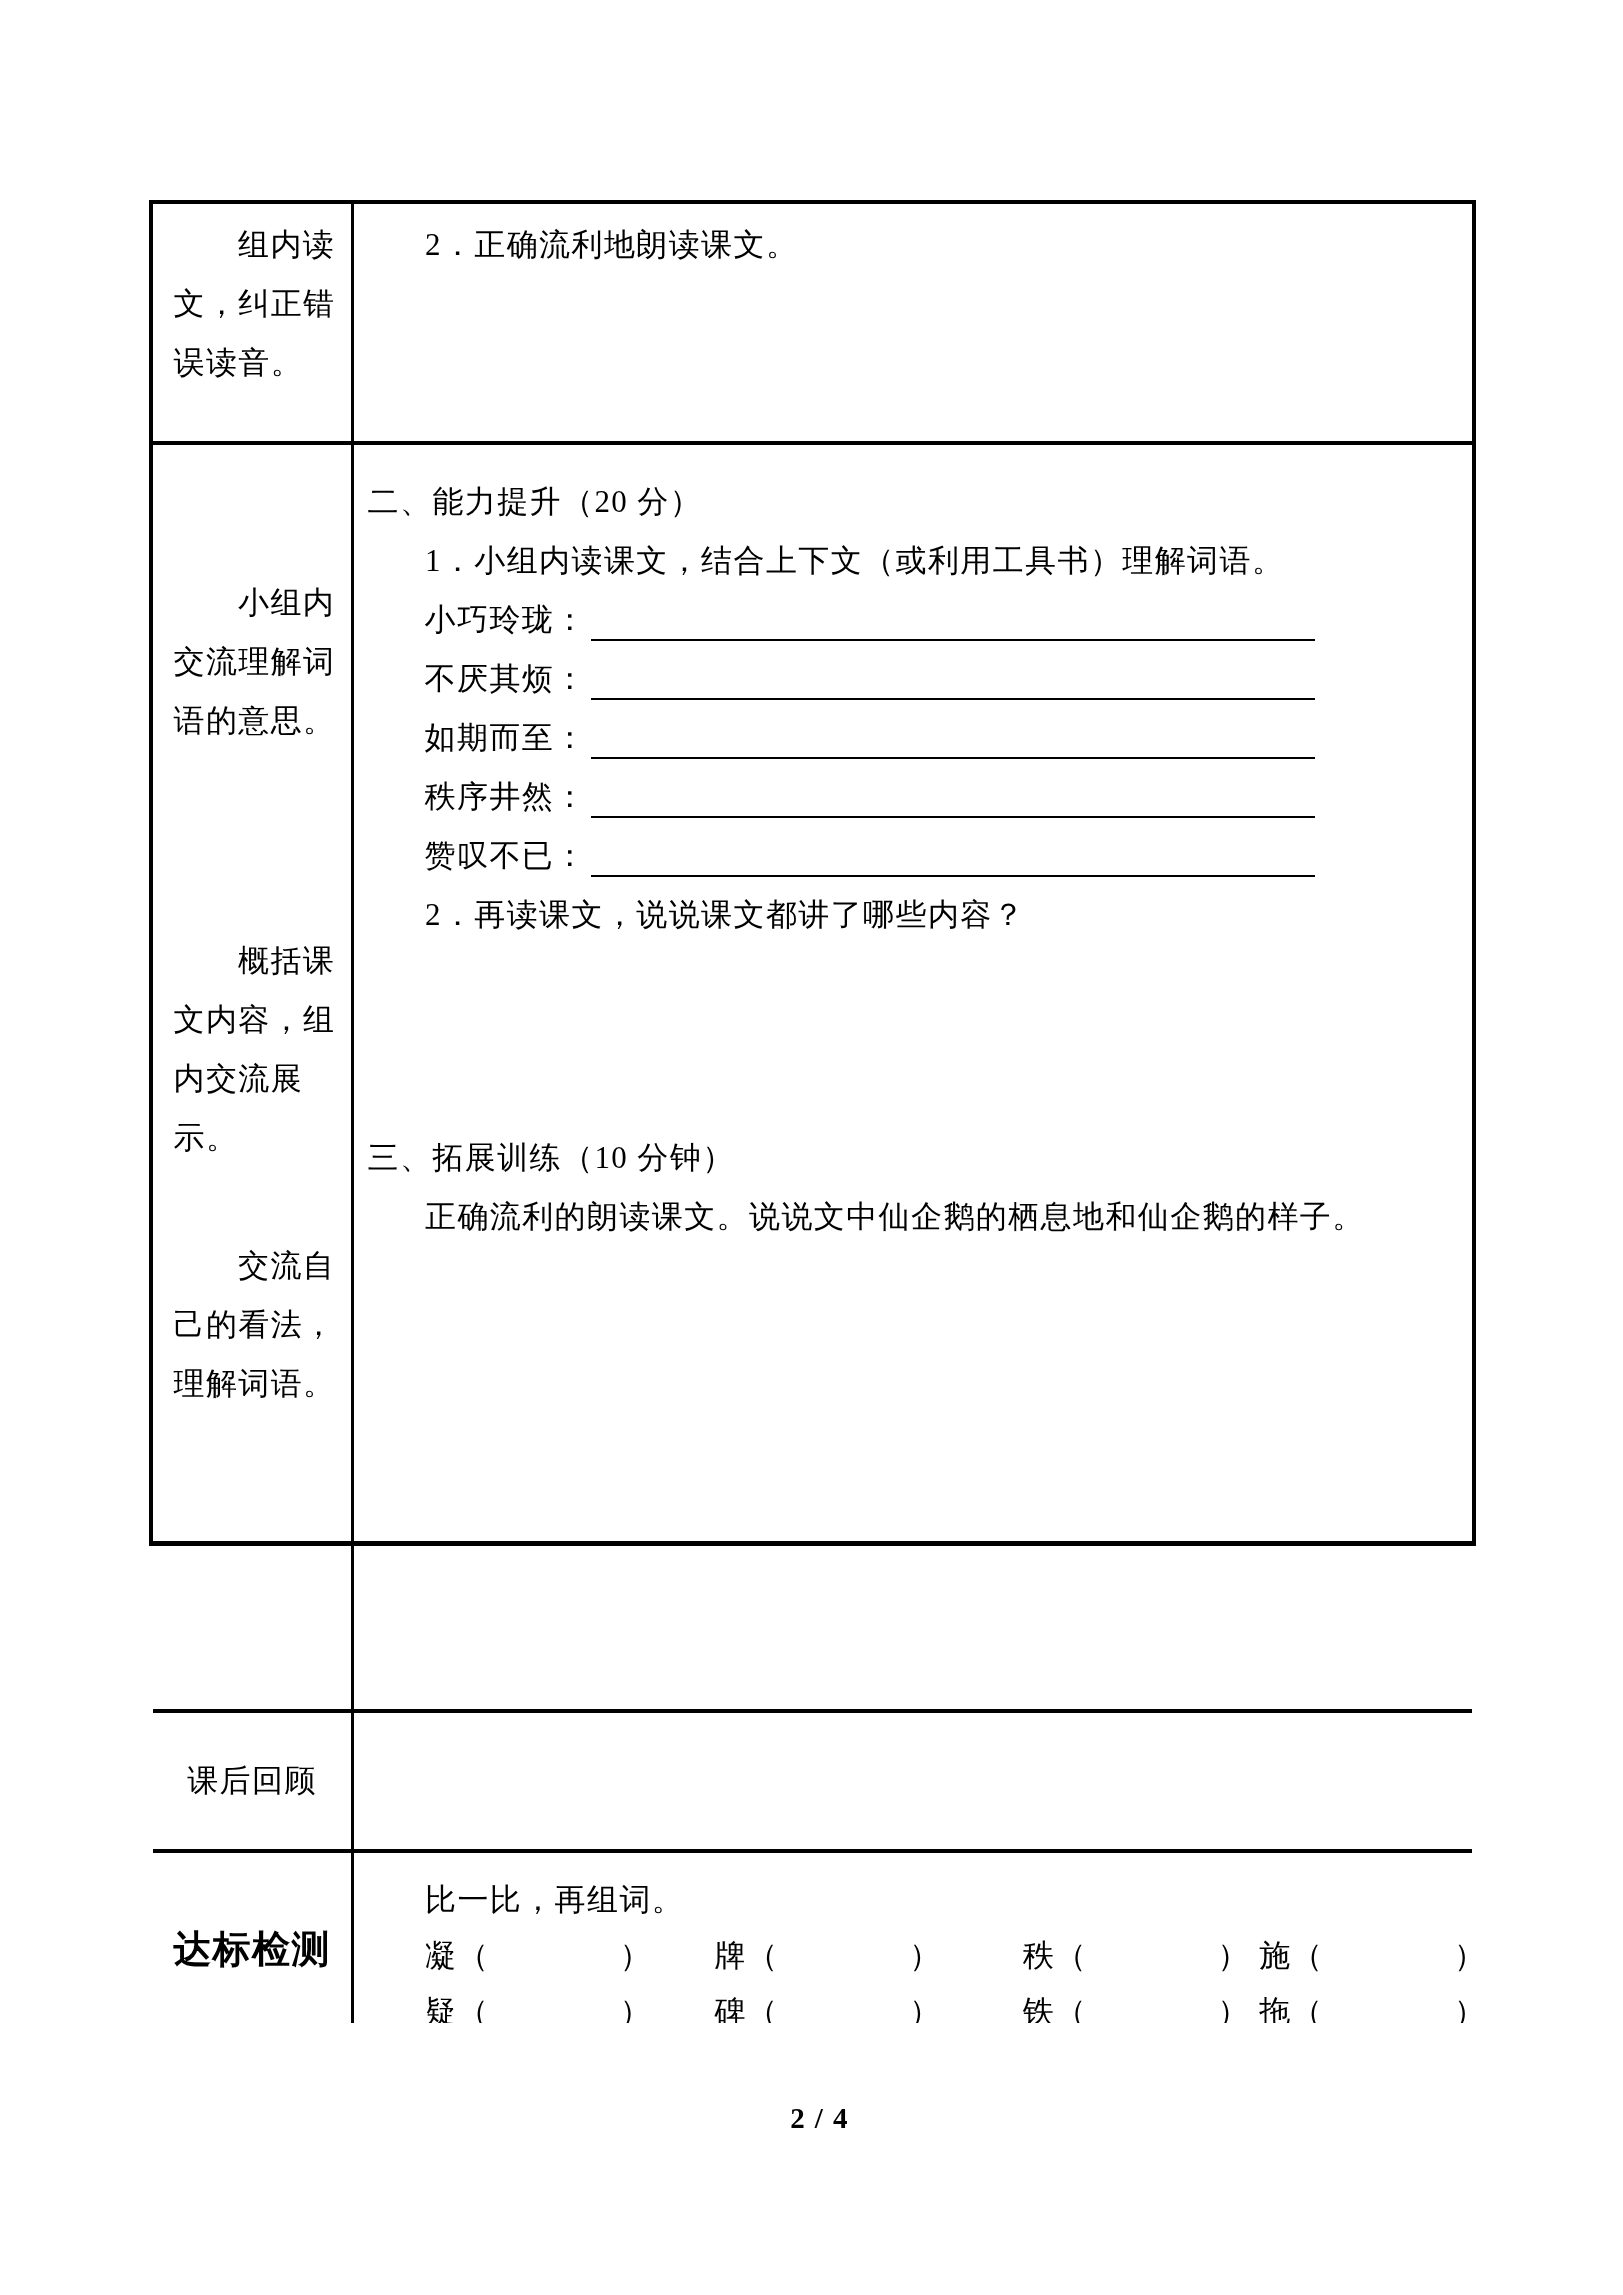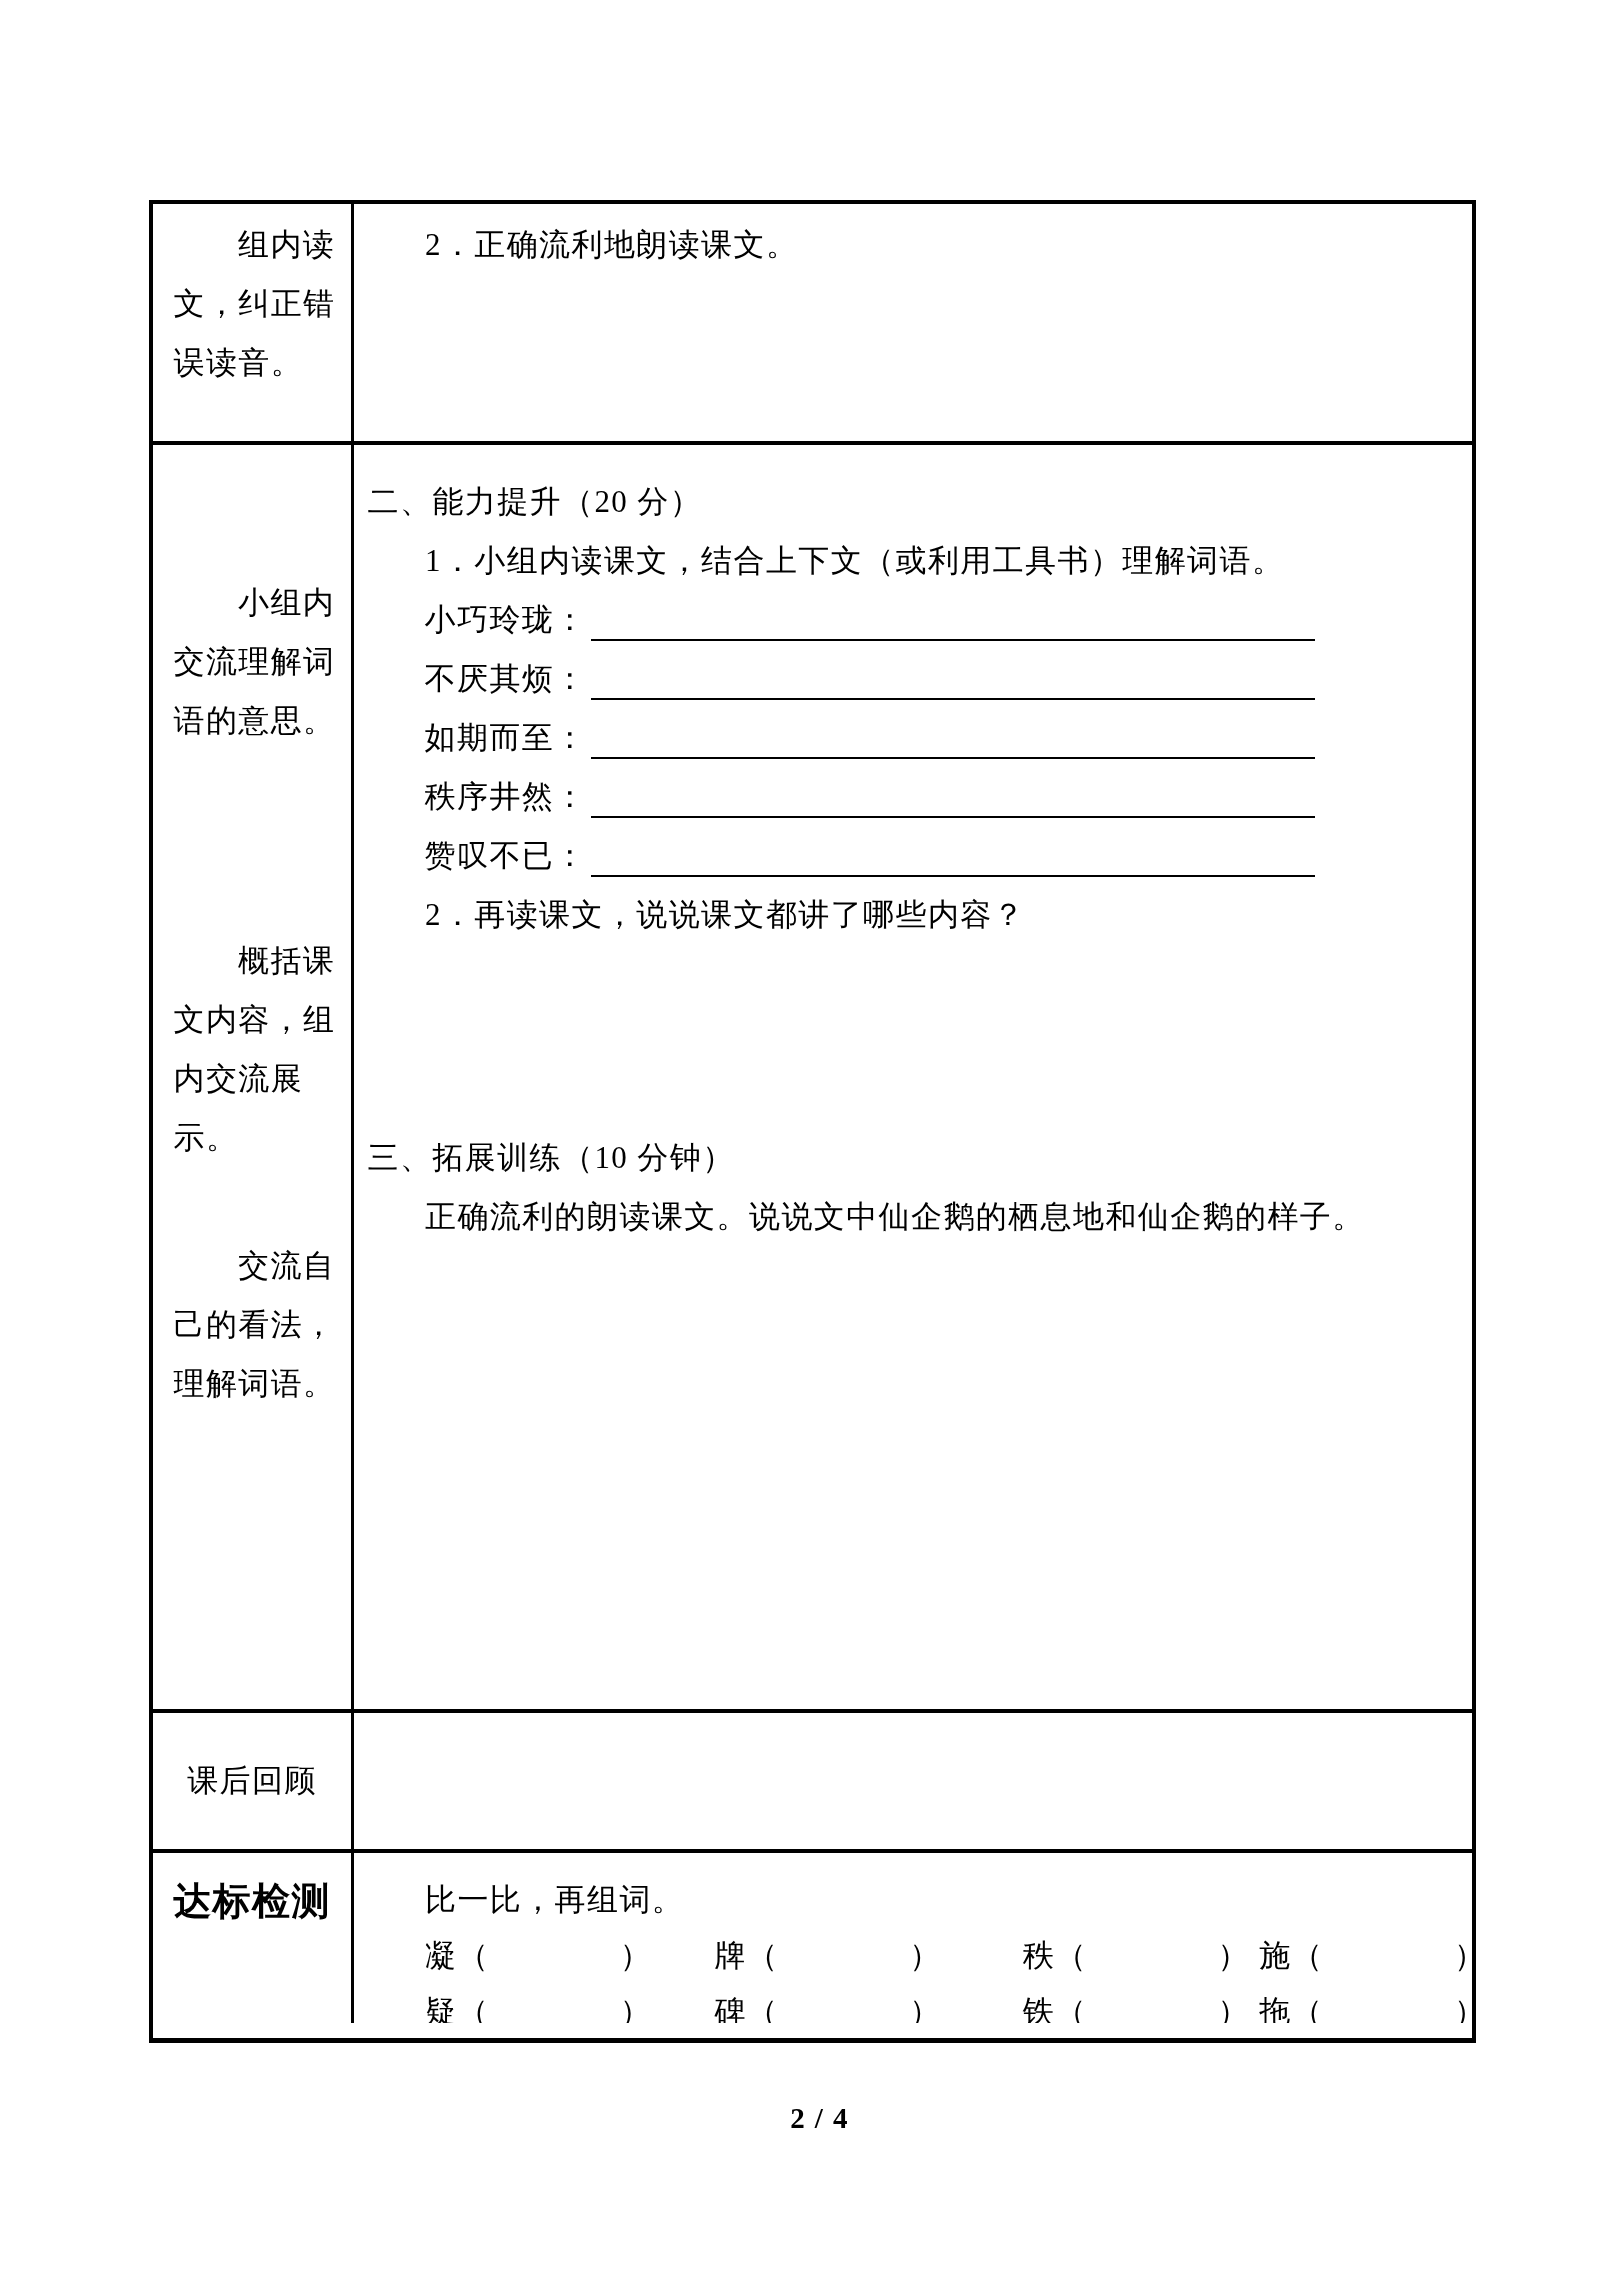--- a/index.html
+++ b/index.html
@@ -2,21 +2,21 @@
 <html style="font-size:11px"><head>
 <meta charset="utf-8">
 <style>
   html,body { margin:0; padding:0; background:#ffffff; }
   .page {
     position:relative; width:1623px; height:2295px; background:#ffffff;
     color:#000000; font-family:"Liberation Serif","DejaVu Serif",serif;
     overflow:hidden;
   }
   .doc-table {
-    position:absolute; left:149px; top:200px; width:1327px; height:1843px;
+    position:absolute; left:149px; top:200px; width:1327px; height:1346px;
     border:4.1px solid #000; border-bottom-width:5.5px; box-sizing:border-box;
     background:#ffffff;
   }
   .row { display:flex; width:100%; box-sizing:border-box; }
   .r1 { height:237px; }
   .r2 { height:1268px; border-top:4.8px solid #000; }
   .r3 { height:140px;  border-top:4.1px solid #000; }
   .r4 { height:174px;  border-top:4.8px solid #000; }
   .cell-left  { width:198px; border-right:3.4px solid #000; overflow:hidden; box-sizing:content-box; }
   .cell-right { flex:1; overflow:hidden; position:relative; }
@@ -37,21 +37,21 @@
   .vocab-row { position:relative; }
   .blank-line {
     position:absolute; left:237px; top:49px; width:724px; height:0;
     border-top:2px solid #000;
   }
   .cell-review {
     display:flex; align-items:center; justify-content:center;
     font-size:31px; letter-spacing:1.4px;
   }
   .cell-check-label {
-    display:flex; justify-content:center; align-items:flex-start;
+    display:flex; justify-content:center; align-items:center;
     padding-top:23px; font-size:38px; font-weight:bold; letter-spacing:1.4px;
   }
   .pt-r4 { padding-top:19px; }
   .line82 { height:56px; line-height:56px; font-size:31px; letter-spacing:1.4px; white-space:nowrap; }
   .group { display:inline-block; }
   .gap   { display:inline-block; width:130px; }
   .g2 { margin-left:53px; }
   .g3 { margin-left:72px; }
   .g4 { margin-left:0px; }
   .footer {

